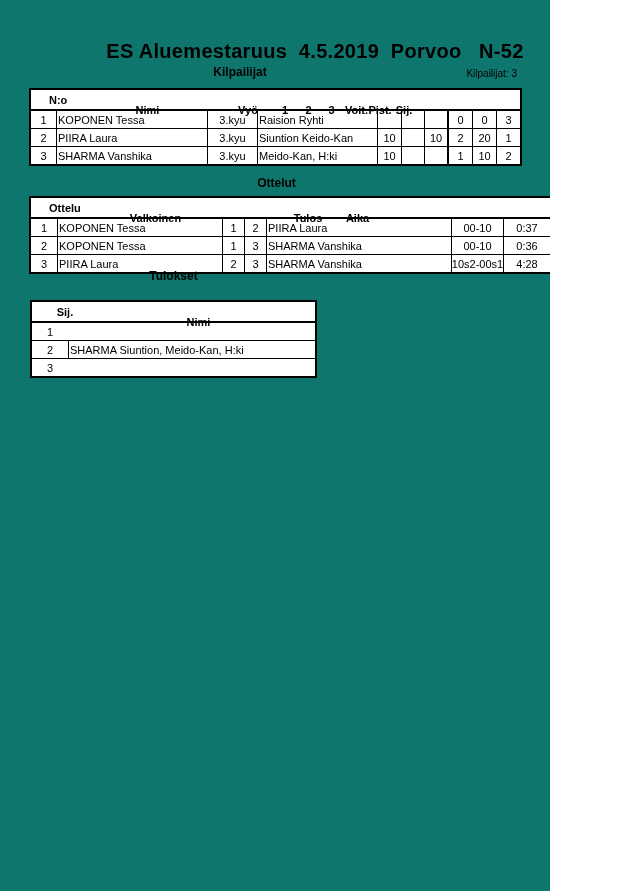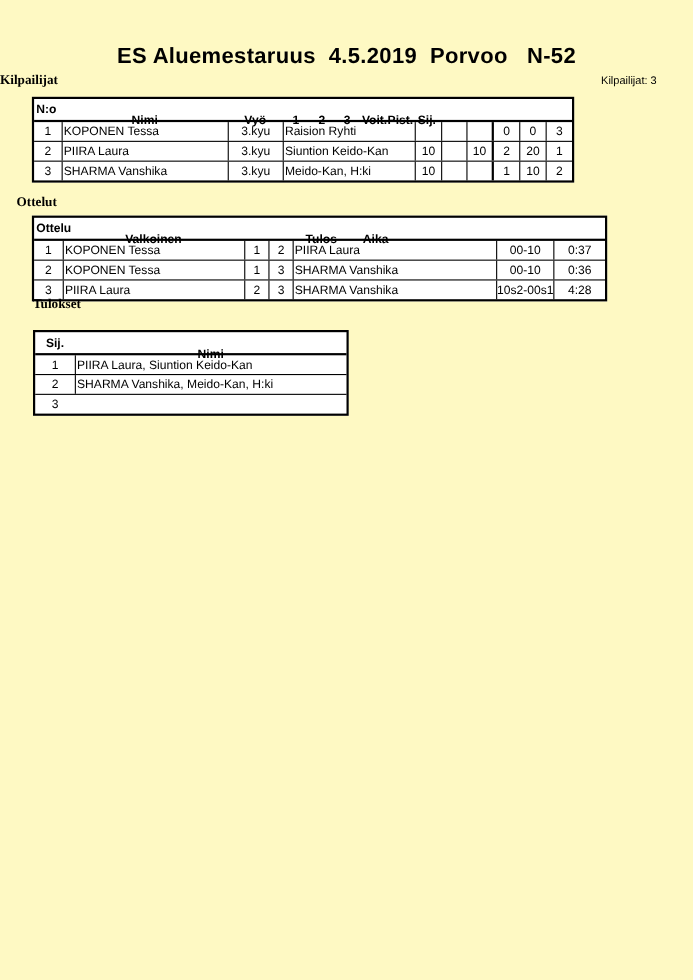--- a/index.html
+++ b/index.html
@@ -1,58 +1,58 @@
 <!DOCTYPE html>
 <html><head>
 <meta charset="utf-8">
 <style>
   html, body { margin: 0; padding: 0; background: #fff; }
   .page {
     position: relative;
-    width: 630px;
+    width: 550px;
     height: 891px;
-    background: #fef9c3;
+    background: #0f766e;
     font-family: "Liberation Sans", sans-serif;
     color: #000;
     overflow: hidden;
   }
   .main-title {
     position: absolute;
     top: 40px; left: 0; width: 630px;
     text-align: center;
     font-size: 20px;
     font-weight: bold;
     white-space: pre;
     letter-spacing: 0.3px;
   }
   .section-title {
     position: absolute;
+    text-align: center;
     font-size: 12px;
     font-weight: bold;
-    font-family: Liberation Serif, serif;
   }
   #kilpailijat-title { top: 65px; left: 0; width: 480px; }
   #ottelut-title   { top: 176px; left: 15px; width: 523px; }
   #tulokset-title  { top: 269px; left: 30px; width: 287px; }
   .competitor-count {
     position: absolute;
     top: 68px; right: 33px;
     font-size: 10px;
   }
   .tbl {
     position: absolute;
     border: 2px solid #000;
     box-sizing: border-box;
     background: #fff;
   }
   #tbl-kilpailijat { left: 29px; top: 88px;  width: 493px; }
   #tbl-ottelut     { left: 29px; top: 196px; width: 523px; }
   #tbl-tulokset    { left: 30px; top: 300px; width: 287px; }
   .thead, .trow { display: flex; align-items: stretch; }
-  .thead { height: 19px; border-bottom: 2px solid #000; font-weight: bold; }
+  .thead { height: 19px; border-bottom: 2px solid #000; font-weight: bold; padding-left: 16px; }
   .trow  { height: 17px; }
   .trow + .trow { border-top: 1px solid #000; }
   .c {
     box-sizing: border-box;
     display: flex;
     align-items: center;
     justify-content: center;
     font-size: 11px;
     white-space: nowrap;
     overflow: visible;
@@ -174,24 +174,23 @@
 
   <div class="section-title" id="tulokset-title">Tulokset</div>
 
   <div class="tbl" id="tbl-tulokset">
     <div class="thead">
       <div class="c t-sij">Sij.</div>
       <div class="c t-nimi">Nimi</div>
     </div>
     <div class="trow">
       <div class="c t-sij">1</div>
-      <div class="c t-nimi left">PIIRA Laura, Siuntion Keido-Kan</div>
     </div>
     <div class="trow">
       <div class="c t-sij">2</div>
-      <div class="c t-nimi left">SHARMA Vanshika, Meido-Kan, H:ki</div>
+      <div class="c t-nimi left">SHARMA Siuntion, Meido-Kan, H:ki</div>
     </div>
     <div class="trow">
       <div class="c t-sij">3</div>
     </div>
   </div>
 
 </div>
 
 </body></html>

